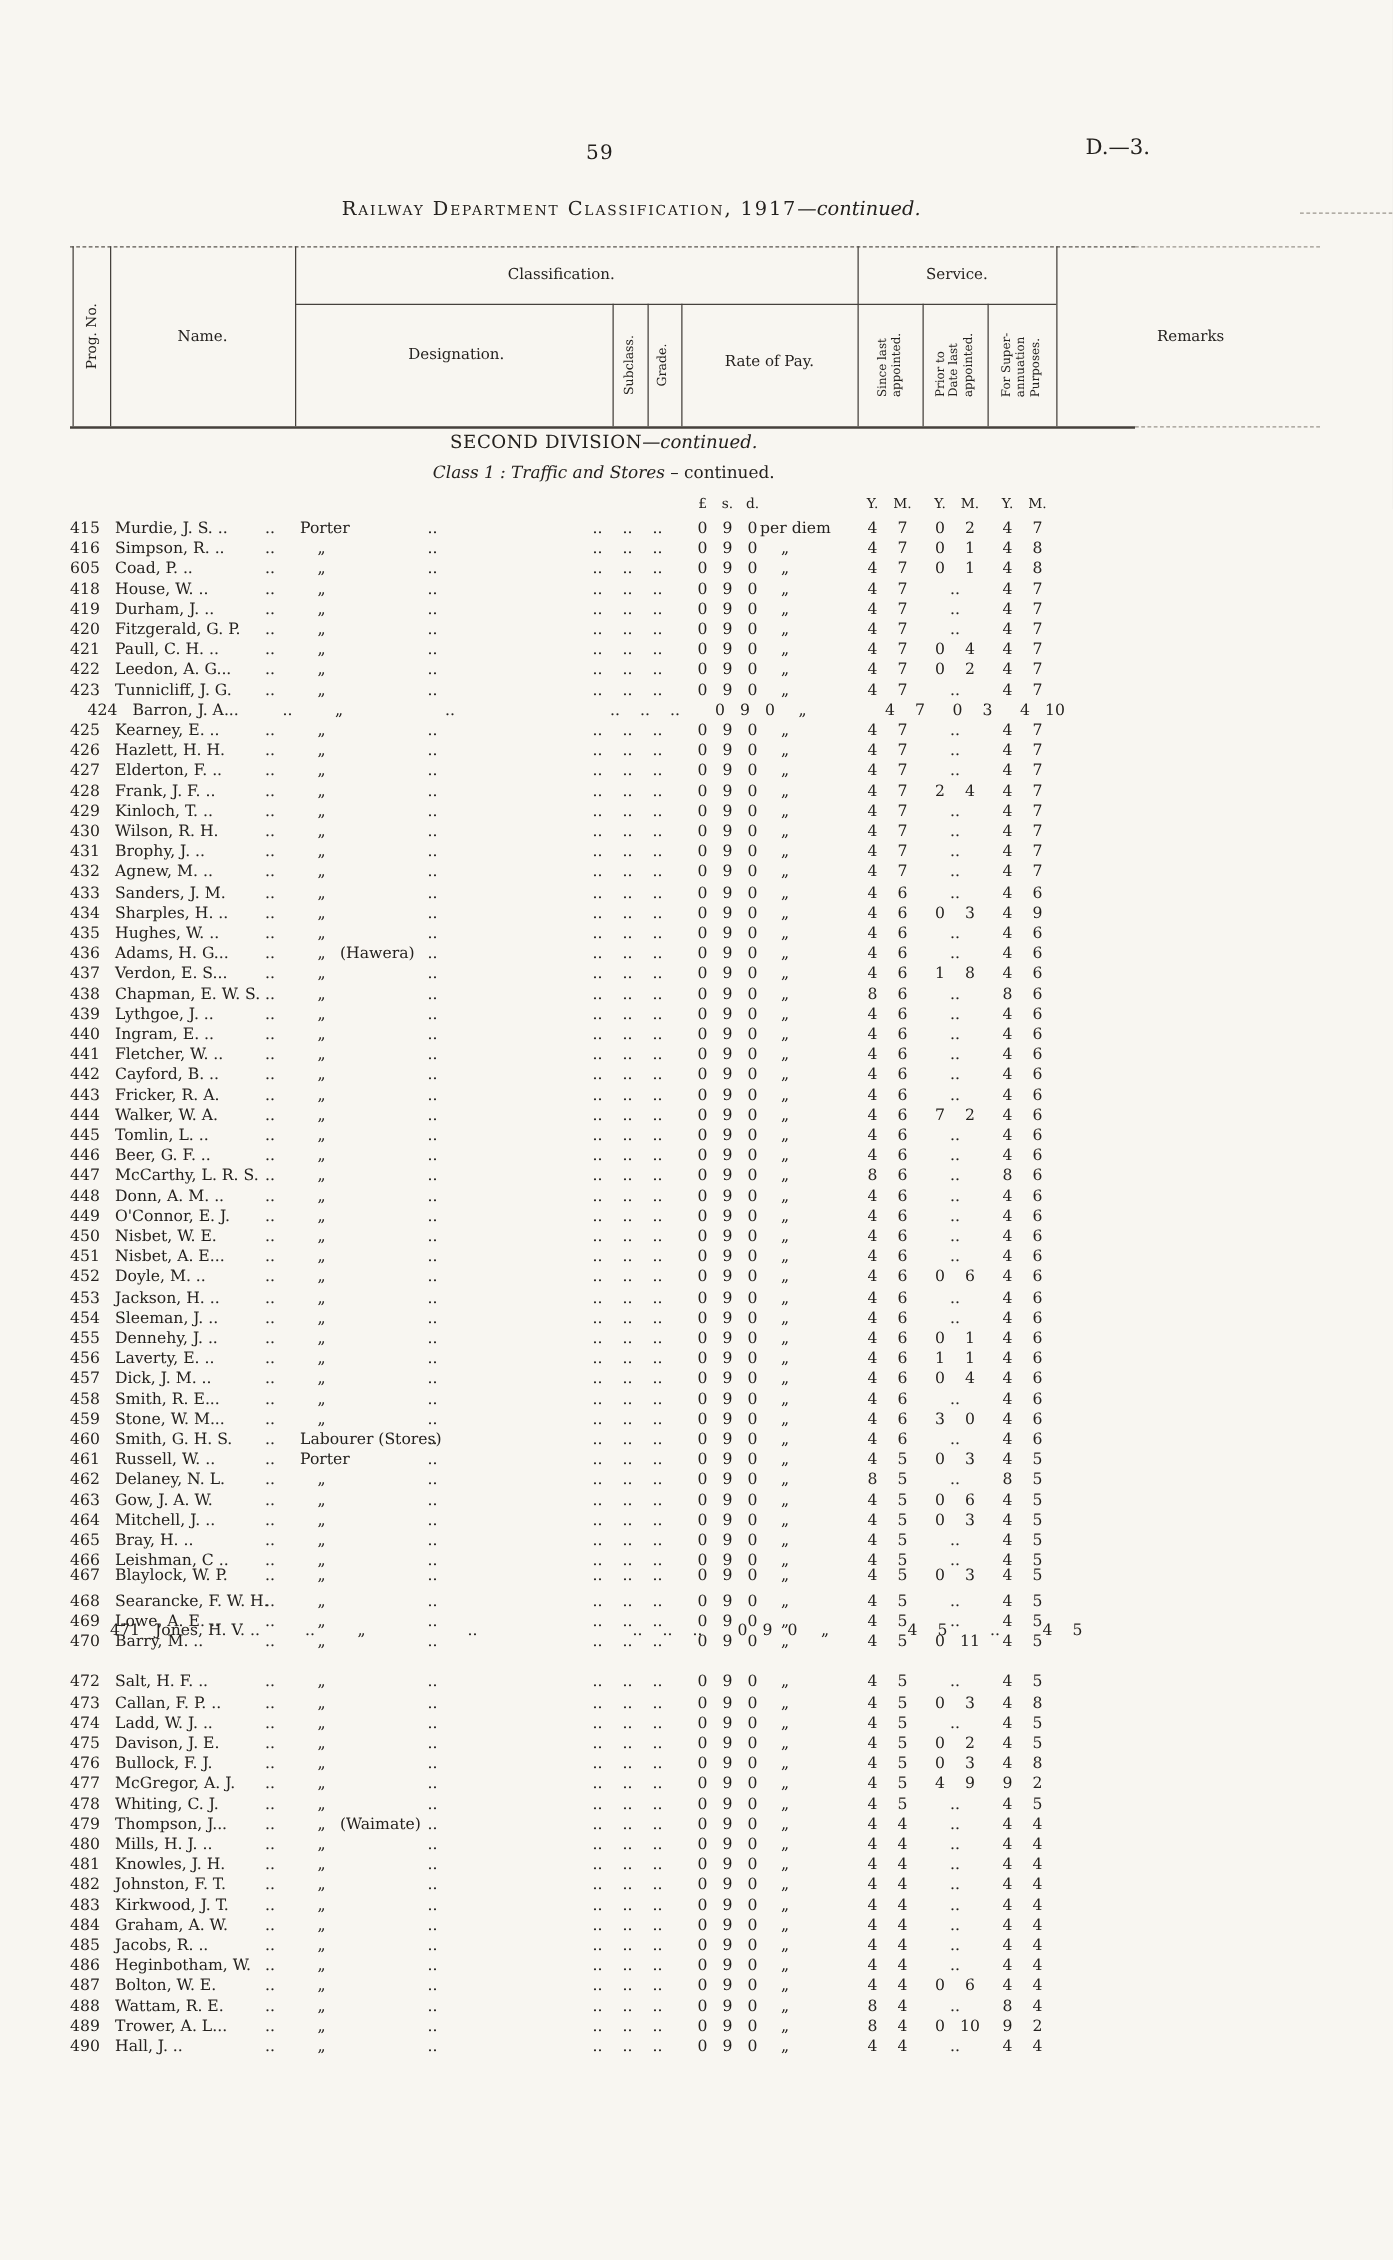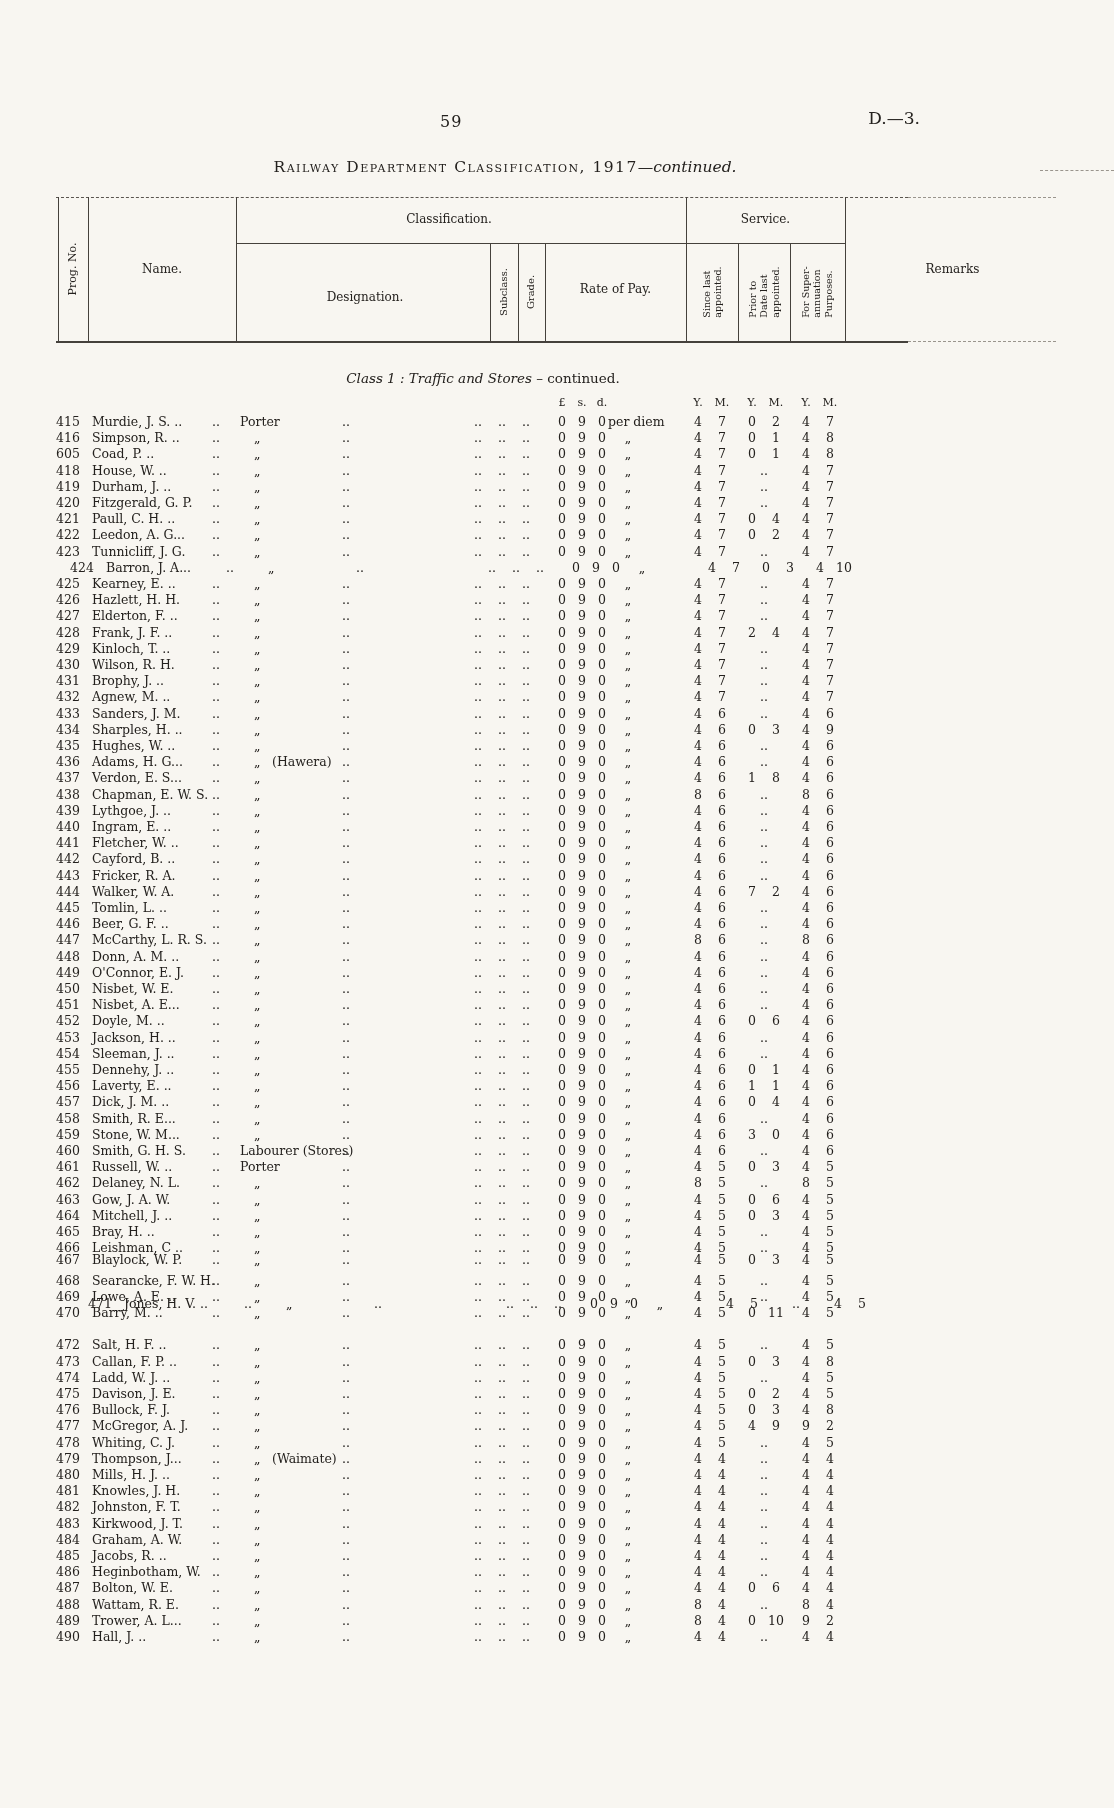--- a/index.html
+++ b/index.html
@@ -1,20 +1,20 @@
 <!DOCTYPE html>
 <html><head>
 <meta charset="utf-8">
 <style>
   html,body{margin:0;padding:0;}
   body{width:1114px;height:1808px;background:#e8e6e1;font-family:"DejaVu Serif","Liberation Serif",serif;}
   .page{position:absolute;left:0;top:0;width:1114px;height:1808px;background:#f8f6f1;color:#24211e;overflow:hidden;}
 
   
-  .pgnum{position:absolute;left:440px;top:112px;width:80px;text-align:left;font-size:16px;letter-spacing:1px;}
+  .pgnum{position:absolute;left:440px;top:112px;width:80px;text-align:center;font-size:16px;letter-spacing:1px;}
   .docref{position:absolute;left:830px;top:108px;width:90px;text-align:right;font-size:17px;}
   .title{position:absolute;left:0;top:158px;width:1010px;text-align:center;font-size:15.5px;}
   .title .sc{font-variant:small-caps;letter-spacing:1.5px;}
   .title .it{font-style:italic;}
 
   
   .hrule{position:absolute;height:0;border-top:1px solid #45413c;}
   .hrule.dash{border-top-style:dashed;border-top-color:#5a554f;}
   .hrule.faint{border-top-style:dashed;border-top-color:#9a958d;}
   .vrule{position:absolute;width:0;border-left:1px solid #45413c;}
@@ -82,35 +82,38 @@
   <div class="vrule" style="left:518px;top:243px;height:98px;"></div>
   <div class="vrule" style="left:545px;top:243px;height:98px;"></div>
   <div class="vrule" style="left:686px;top:197px;height:144px;"></div>
   <div class="vrule" style="left:738px;top:243px;height:98px;"></div>
   <div class="vrule" style="left:790px;top:243px;height:98px;"></div>
   <div class="vrule" style="left:845px;top:197px;height:144px;"></div>
 
   <div class="rot big" style="left:73px;top:269px;">Prog. No.</div>
   <div class="hlabel" style="left:88px;top:262px;width:148px;">Name.</div>
   <div class="hlabel" style="left:224px;top:212px;width:450px;">Classification.</div>
-  <div class="hlabel" style="left:240px;top:290px;width:250px;">Designation.</div>
+  <div class="hlabel" style="left:240px;top:276px;width:250px;">Designation.</div>
   <div class="rot" style="left:504px;top:292px;font-size:10px;">Subclass.</div>
   <div class="rot" style="left:531px;top:292px;font-size:10px;">Grade.</div>
   <div class="hlabel" style="left:545px;top:282px;width:141px;">Rate of Pay.</div>
   <div class="hlabel" style="left:686px;top:212px;width:159px;">Service.</div>
   <div class="rot" style="left:712px;top:292px;">Since last
 appointed.</div>
   <div class="rot" style="left:764px;top:292px;">Prior to
 Date last
 appointed.</div>
   <div class="rot" style="left:817px;top:292px;">For Super-
 annuation
 Purposes.</div>
   <div class="hlabel" style="left:845px;top:262px;width:215px;">Remarks</div>
 
+  <div class="divhead">
+    <span>SECOND DIVISION</span><span class="it">—continued.</span>
+  </div>
   <div class="classhead">
     <span class="it">Class 1 :  Traffic and Stores</span><span> – continued.</span>
   </div>
 
   <span class="uh w16" style="left:554px;">£</span>
   <span class="uh w16" style="left:574px;">s.</span>
   <span class="uh w16" style="left:594px;">d.</span>
   <span class="uh w24" style="left:686px;">Y.</span>
   <span class="uh w24" style="left:710px;">M.</span>
   <span class="uh w24" style="left:740px;">Y.</span>

